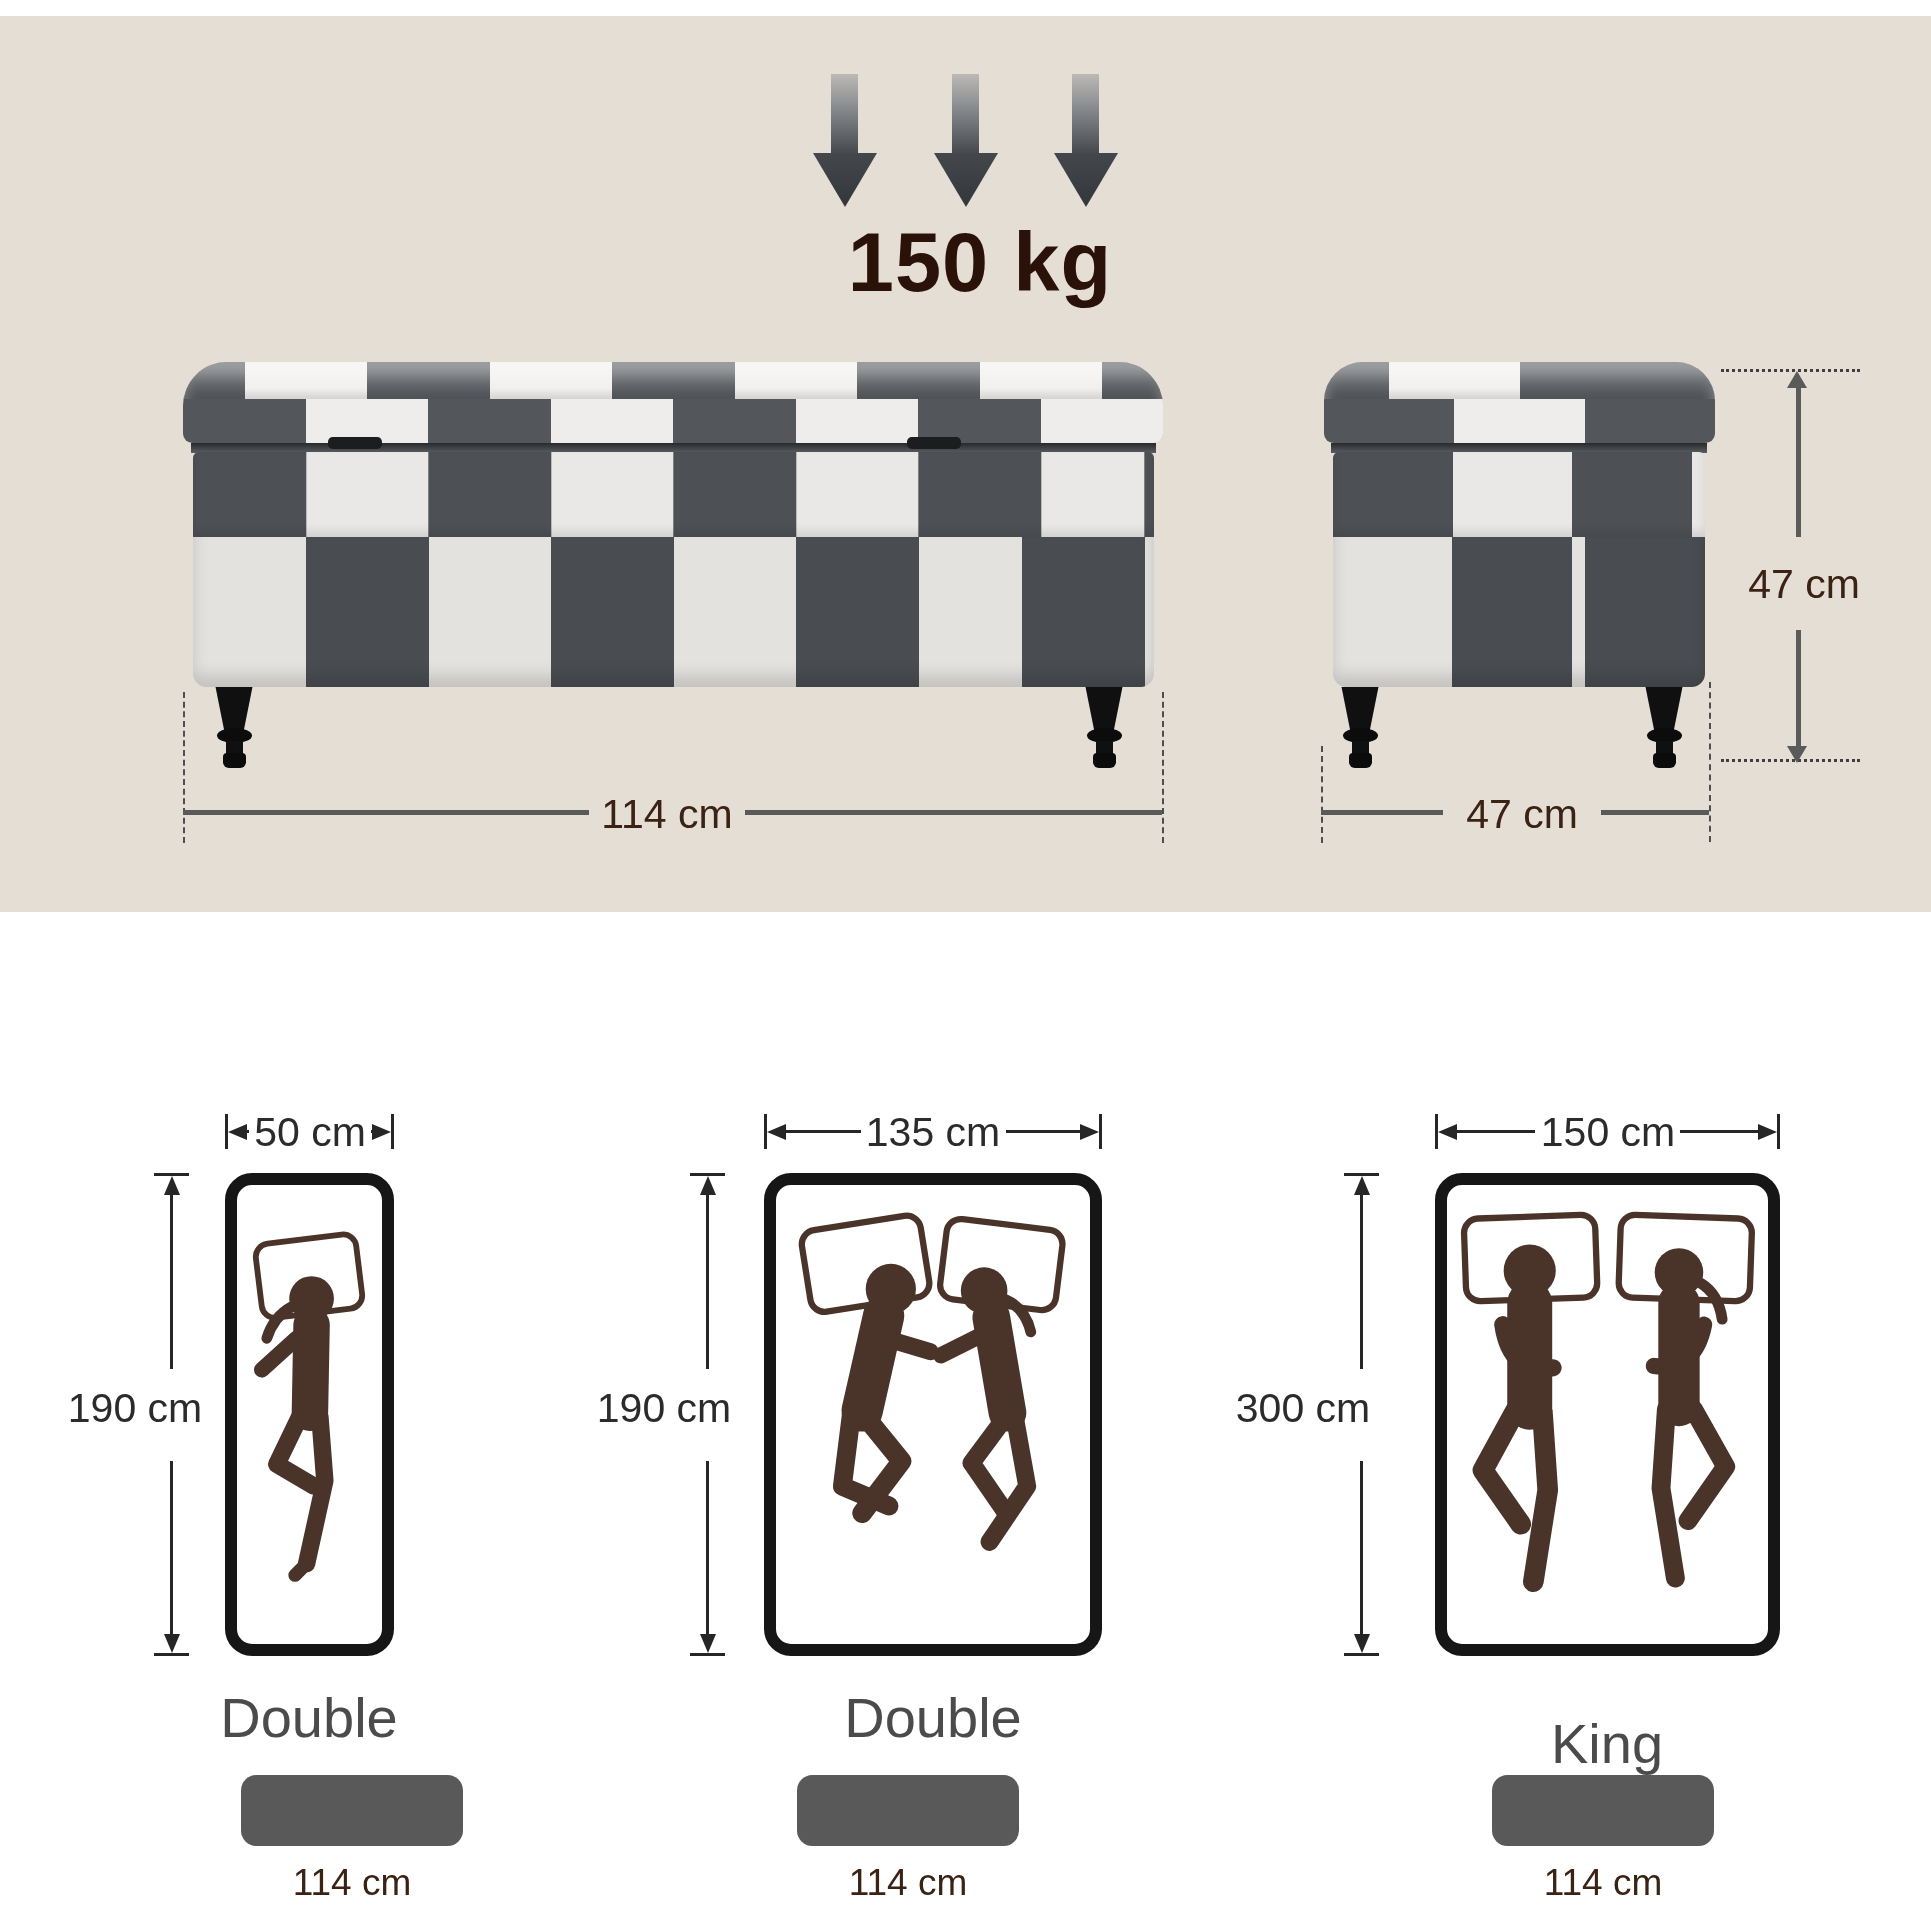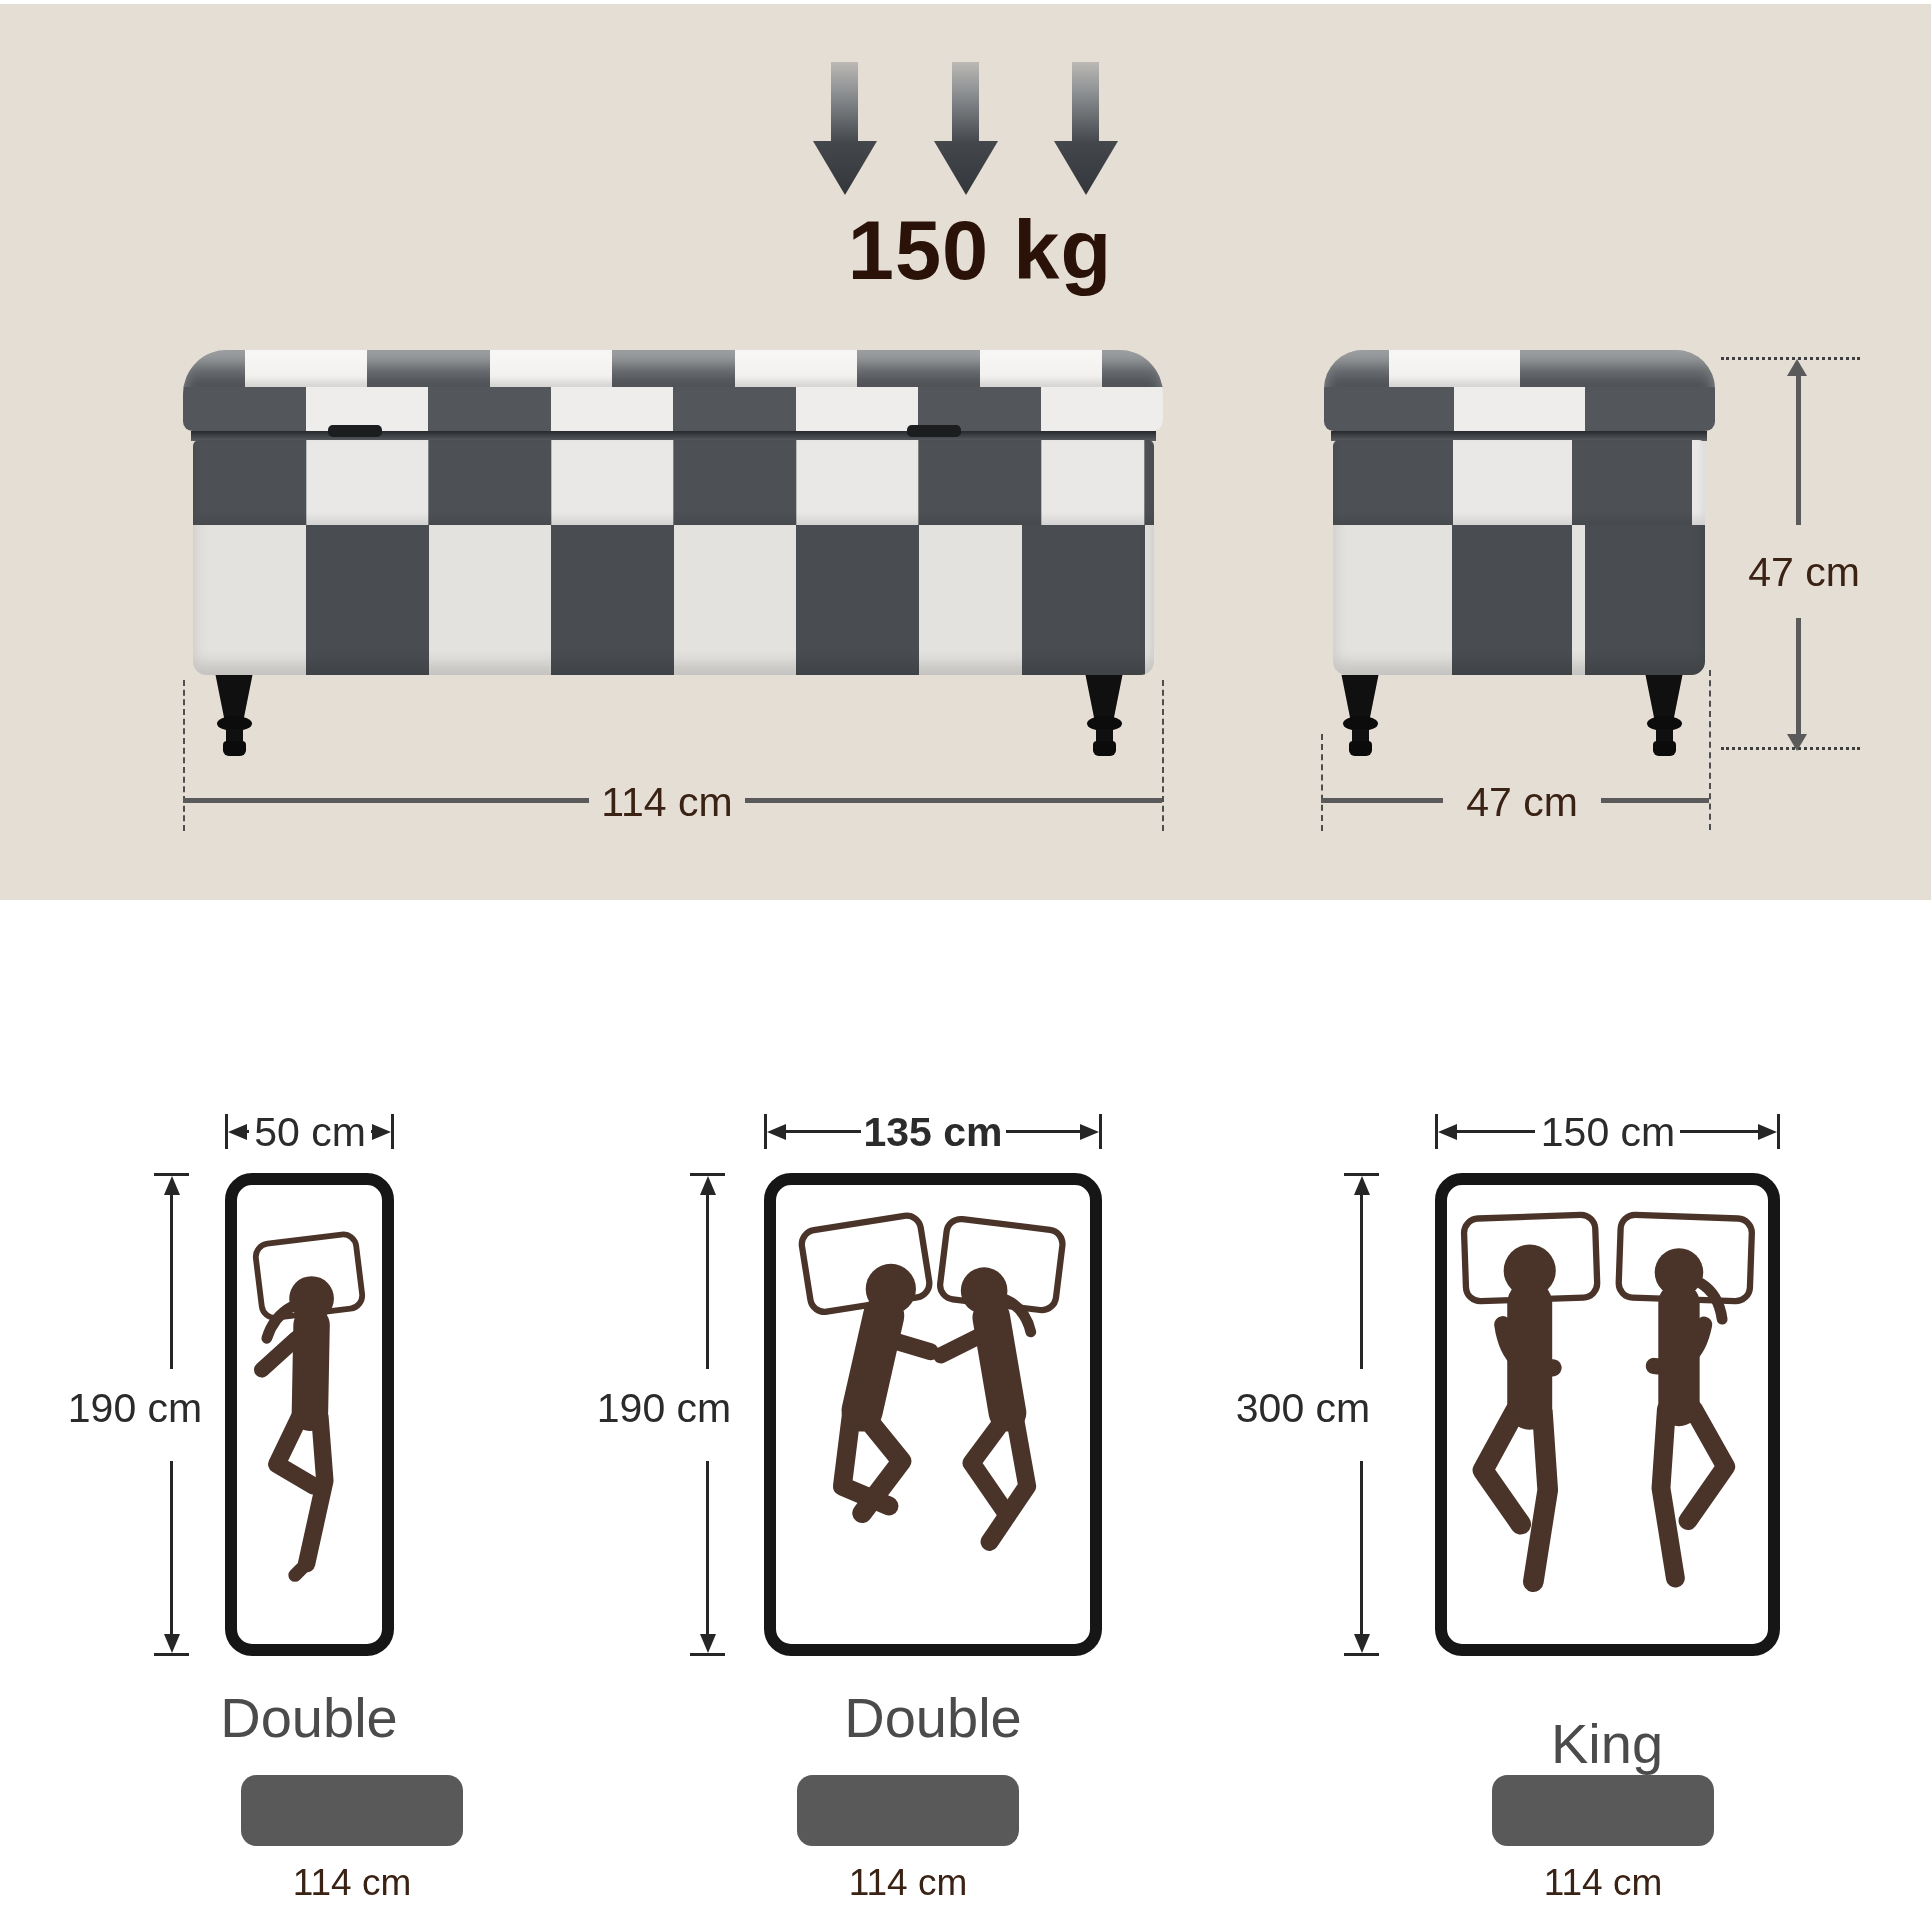--- a/index.html
+++ b/index.html
@@ -1,20 +1,20 @@
 <!DOCTYPE html>
 <html><head>
 <meta charset="utf-8">
 <style>
   html,body{margin:0;padding:0;background:#ffffff;}
   .page{position:relative;width:1931px;height:1931px;overflow:hidden;
         font-family:"Liberation Sans",sans-serif;background:#ffffff;}
 
   
-  .top-panel{position:absolute;left:0;top:4px;width:1931px;height:896px;background:#e5ded5;}
+  .top-panel{position:absolute;left:0;top:16px;width:1931px;height:896px;background:#e5ded5;}
 
   
   .load-arrow{position:absolute;top:58px;width:64px;height:133px;}
   .load-arrow .shaft{position:absolute;left:18.3px;top:0;width:27px;height:81px;
       background:linear-gradient(180deg,#bcb9b5 0%,#8a8d90 40%,#43474b 100%);}
   .load-arrow .head{position:absolute;left:0;top:79px;width:64px;height:54px;
       background:linear-gradient(180deg,#44484c,#33373b);
       clip-path:polygon(0 0,100% 0,50% 100%);}
   .arrow-1{left:813px;} .arrow-2{left:934px;} .arrow-3{left:1054px;}
 
@@ -275,21 +275,21 @@
   <div>
     <div class="wdim" style="left:764px;width:338px;">
       <div class="tick"></div>
         <div class="ah-l"></div>
         <div class="seg"></div>
       <div class="gap" style="width:145px;"></div>
       <div class="seg"></div>
         <div class="ah-r"></div>
         <div class="tick"></div>
     </div>
-    <div class="dim-text-black" style="left:933px;top:1132px;font-weight:bold;">135 cm</div>
+    <div class="dim-text-black" style="left:933px;top:1132px;">135 cm</div>
 
     <div class="hdim" style="left:690px;">
       <div class="tick"></div>
         <div class="ah-u"></div>
         <div class="seg"></div>
       <div class="gap"></div>
       <div class="seg"></div>
         <div class="ah-d"></div>
         <div class="tick"></div>
     </div>

